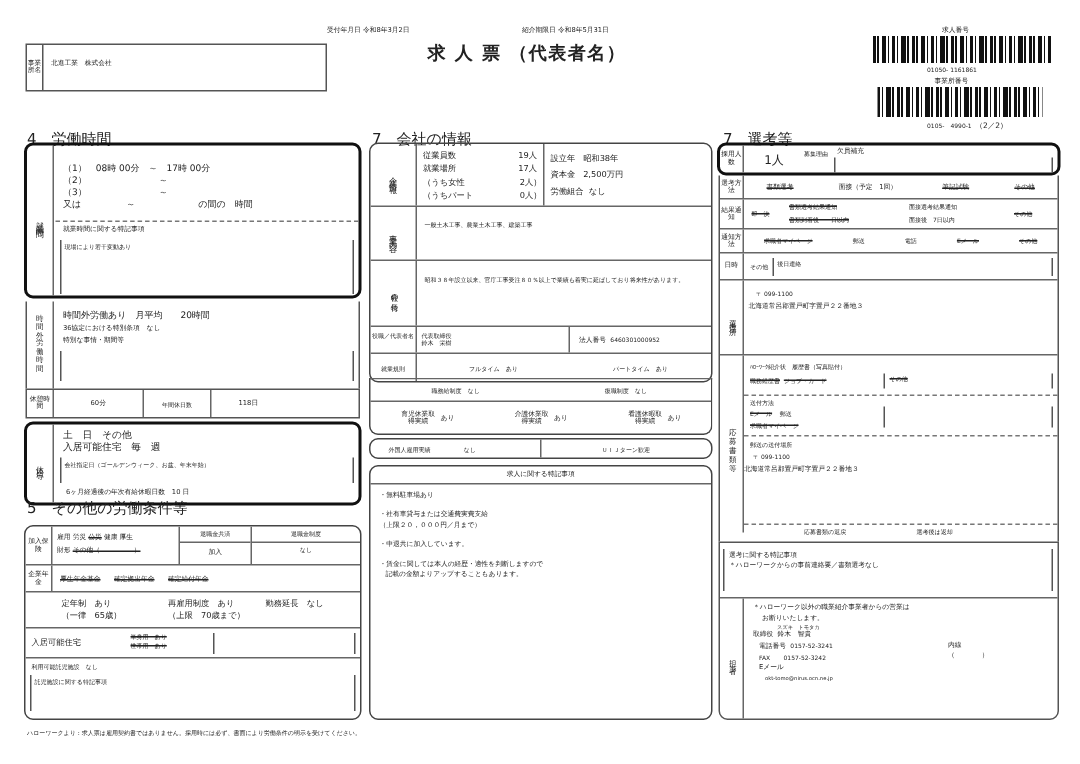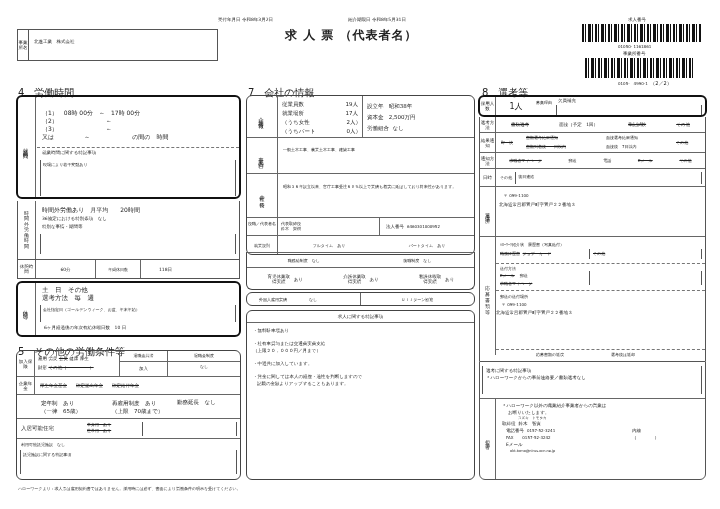--- a/index.html
+++ b/index.html
@@ -71,29 +71,29 @@
   <div class="lbl2" style="width:18px;border-right:1px solid #666;font-size:4.5px;line-height:5px;">休憩時間</div>
   <div class="small" style="width:60px;border-right:1px solid #666;display:flex;align-items:center;justify-content:center;">60分</div>
   <div class="tiny" style="width:45px;border-right:1px solid #666;display:flex;align-items:center;justify-content:center;">年間休日数</div>
   <div class="small" style="padding-left:18px;display:flex;align-items:center;">118日</div>
 </div>
 
 <div class="abs bold-frame" style="left:16px;top:281px;width:225px;height:56px;">
   <div class="vlabel" style="position:absolute;left:0;top:0;width:18px;height:52px;border-right:1px solid #666;">休日等</div>
   <div style="position:absolute;left:24px;top:3px;font-size:6.5px;line-height:8px;">
     <div>土　日　その他</div>
-    <div>選考方法　毎　週</div>
+    <div>入居可能住宅　毎　週</div>
   </div>
   <div class="bracket" style="position:absolute;left:22px;right:3px;top:22px;height:17px;">
     <div class="tiny" style="padding:2px;">会社指定日（ゴールデンウィーク、お盆、年末年始）</div>
   </div>
   <div class="small" style="position:absolute;left:26px;top:42px;">6ヶ月経過後の年次有給休暇日数　10 日</div>
 </div>
 
-<div class="abs section-title" style="left:18px;top:345px;">5　その他の労働条件等</div>
+<div class="abs section-title" style="left:18px;top:332px;">5　その他の労働条件等</div>
 <div class="abs thin-frame" style="left:16px;top:350px;width:225px;height:130px;overflow:hidden;">
 
   <div style="position:absolute;left:0;top:0;width:100%;height:26px;display:flex;border-bottom:1px solid #666;">
     <div class="lbl2" style="width:18px;border-right:1px solid #666;font-size:4.5px;line-height:5px;">加入保険</div>
     <div class="small" style="width:85px;border-right:1px solid #666;padding:3px 3px;line-height:9px;">
       <div><span>雇用 労災</span> <span class="strike">公災</span> <span>健康 厚生</span></div>
       <div><span>財形</span> <span class="strike">その他（　　　　　）</span></div>
     </div>
     <div style="width:48px;border-right:1px solid #666;">
       <div class="tiny" style="height:11px;border-bottom:1px solid #666;text-align:center;line-height:10px;">退職金共済</div>
@@ -218,21 +218,21 @@
   <div class="small" style="padding:4px 6px;line-height:7px;">
     <div>・無料駐車場あり</div>
     <div style="margin-top:6px;">・社有車貸与または交通費実費支給</div>
     <div>（上限２０，０００円／月まで）</div>
     <div style="margin-top:6px;">・中退共に加入しています。</div>
     <div style="margin-top:6px;">・賃金に関しては本人の経歴・適性を判断しますので</div>
     <div style="padding-left:4px;">記載の金額よりアップすることもあります。</div>
   </div>
 </div>
 
-<div class="abs section-title" style="left:482px;top:86px;">8　選考等</div>
+<div class="abs section-title" style="left:482px;top:86px;">7　選考等</div>
 <div class="abs bold-frame" style="left:478px;top:95px;width:229px;height:22px;display:flex;">
   <div class="lbl2" style="width:16px;border-right:1px solid #666;font-size:4.5px;line-height:5px;">採用人数</div>
   <div style="width:40px;font-size:8px;display:flex;align-items:center;justify-content:center;">1人</div>
   <div class="tiny" style="width:20px;line-height:5px;padding-top:3px;">募集理由</div>
   <div style="flex:1;position:relative;">
     <div class="small" style="position:absolute;left:2px;top:1px;">欠員補充</div>
     <div class="bracket" style="position:absolute;left:0;right:3px;top:8px;height:10px;"></div>
   </div>
 </div>
 <div class="abs" style="left:479px;top:117px;width:227px;height:244px;border-left:1px solid #555;border-right:1px solid #555;">

